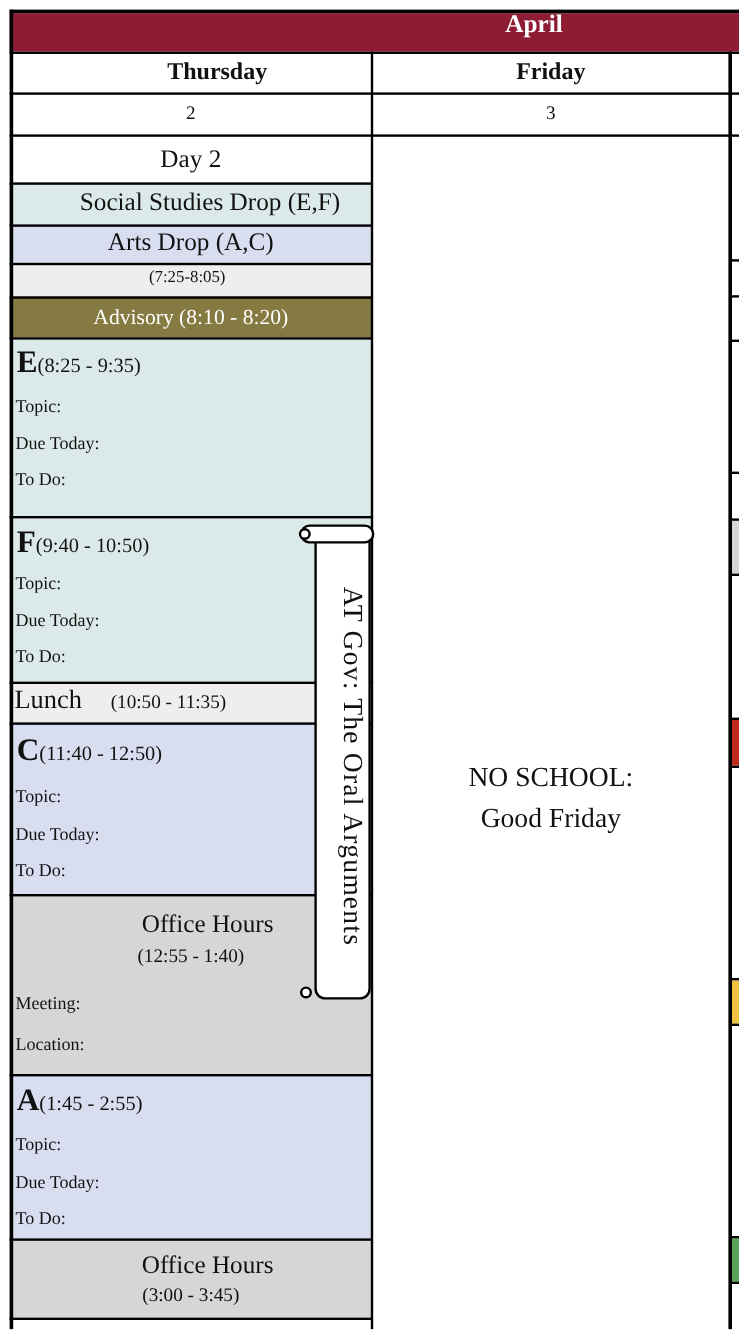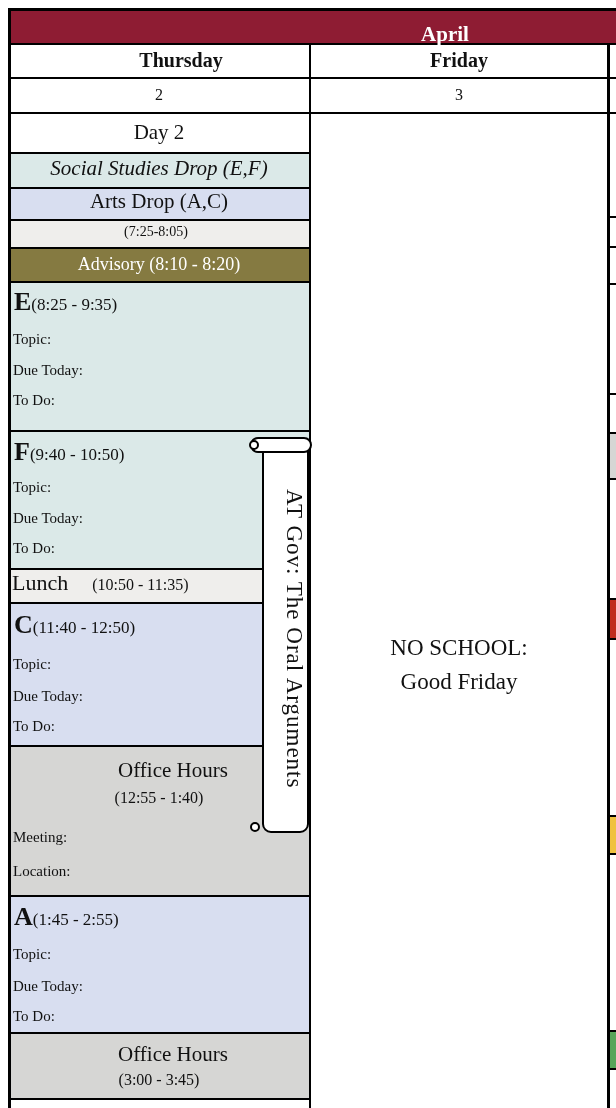--- a/index.html
+++ b/index.html
@@ -95,29 +95,29 @@
   <div class="abs hl" style="left:608px;top:638px;width:8px;height:2px;"></div>
   <div class="abs hl" style="left:608px;top:815px;width:8px;height:2px;"></div>
   <div class="abs hl" style="left:608px;top:853px;width:8px;height:2px;"></div>
   <div class="abs hl" style="left:608px;top:1030px;width:8px;height:2px;"></div>
   <div class="abs hl" style="left:608px;top:1068px;width:8px;height:2px;"></div>
 
   <div class="abs vl" style="left:8px;top:8px;width:3px;height:1100px;"></div>
   <div class="abs vl" style="left:309px;top:43px;width:2px;height:1065px;"></div>
   <div class="abs vl" style="left:607px;top:43px;width:3px;height:1065px;"></div>
 
-  <div class="abs txt month-label center" style="left:300px;top:22px;width:290px;">April</div>
+  <div class="abs txt month-label center" style="left:300px;top:8px;width:290px;">April</div>
 
   <div class="abs txt dayname center" style="left:8px;top:43px;width:302px;height:34px;padding-left:44px;">Thursday</div>
   <div class="abs txt dayname center" style="left:310px;top:43px;width:298px;height:34px;">Friday</div>
   <div class="abs txt datenum center" style="left:8px;top:77px;width:302px;height:35px;">2</div>
   <div class="abs txt datenum center" style="left:310px;top:77px;width:298px;height:35px;">3</div>
 
   <div class="abs txt rowlabel center" style="left:8px;top:120px;width:302px;">Day 2</div>
-  <div class="abs txt rowlabel center" style="left:8px;top:156px;width:302px;font-style:italic;">Social Studies Drop (E,F)</div>
+  <div class="abs txt rowlabel center" style="left:24px;top:156px;width:302px;">Social Studies Drop (E,F)</div>
   <div class="abs txt rowlabel center" style="left:8px;top:189px;width:302px;">Arts Drop (A,C)</div>
   <div class="abs txt early" style="left:11px;top:224px;width:290px;">(7:25-8:05)</div>
   <div class="abs txt advisory center" style="left:8px;top:247px;width:302px;height:34px;">Advisory (8:10 - 8:20)</div>
 
   <div class="abs txt" style="left:14px;top:286px;">
     <span class="blk-letter">E</span><span class="blk-time">(8:25 - 9:35)</span>
   </div>
   <div class="abs txt field" style="left:13px;top:330px;">Topic:</div>
   <div class="abs txt field" style="left:13px;top:361px;">Due Today:</div>
   <div class="abs txt field" style="left:13px;top:391px;">To Do:</div>

